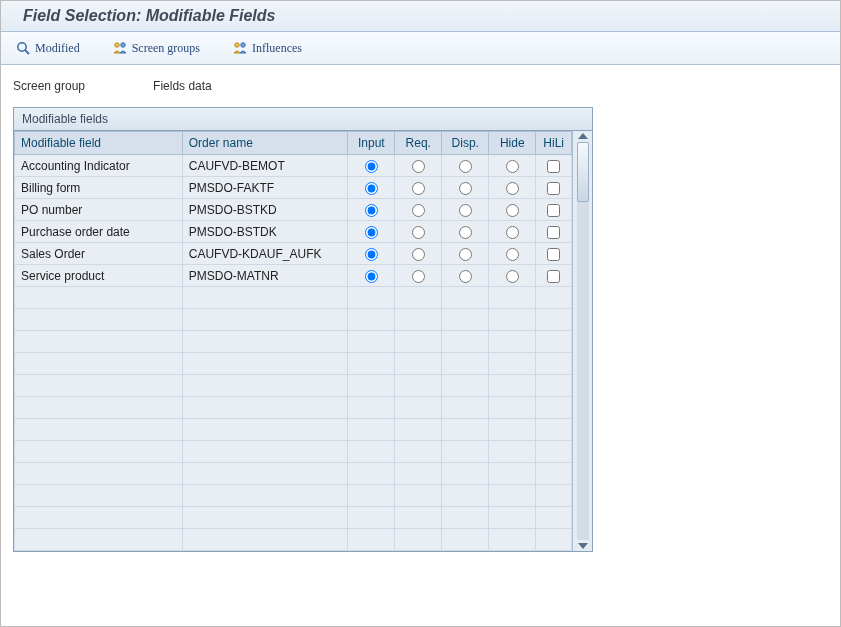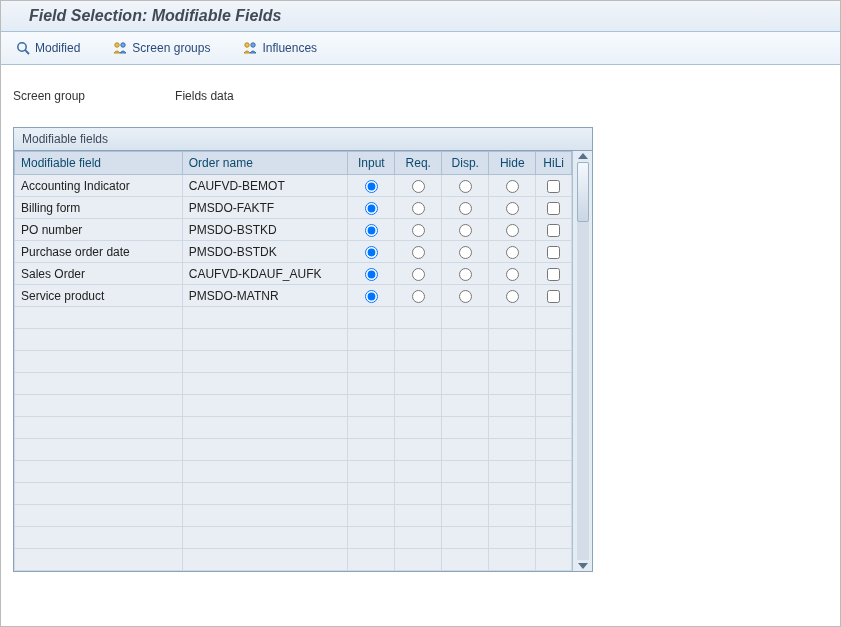--- a/index.html
+++ b/index.html
@@ -10,21 +10,21 @@
       color: #333;
       width: 841px;
       height: 627px;
       border: 1px solid #bbb;
       overflow: hidden;
       position: relative;
     }
     .titlebar {
       background: linear-gradient(#f1f5fa, #e3ecf5);
       border-bottom: 1px solid #a9c0d6;
-      padding: 6px 28px;
+      padding: 6px 22px;
     }
     .titlebar h1 {
       font-size: 16px;
       font-weight: bold;
       font-style: italic;
       color: #434a57;
     }
     .toolbar {
       background: linear-gradient(#f7fbff, #eaf1f8);
       border-bottom: 1px solid #a9c0d6;
@@ -36,28 +36,28 @@
     .tool-btn {
       display: inline-flex;
       align-items: center;
       gap: 4px;
       padding: 3px 5px;
       color: #2a4a7a;
       cursor: pointer;
       border: 1px solid transparent;
       border-radius: 3px;
       background: transparent;
-      font-family: Liberation Sans, sans-serif;
+      font-family: Liberation Serif, serif;
       font-size: 12px;
     }
     .tool-icon-svg { width: 16px; height: 16px; flex-shrink: 0; }
     .filter-row {
-      padding: 24px 12px;
+      padding: 14px 12px;
       display: flex;
-      gap: 90px;
+      gap: 68px;
       font-size: 12px;
       color: #333;
     }
     .panel {
       margin: 0 12px;
       width: 580px;
       border: 1px solid #8aa3bc;
       background: #fff;
     }
     .panel-head {

